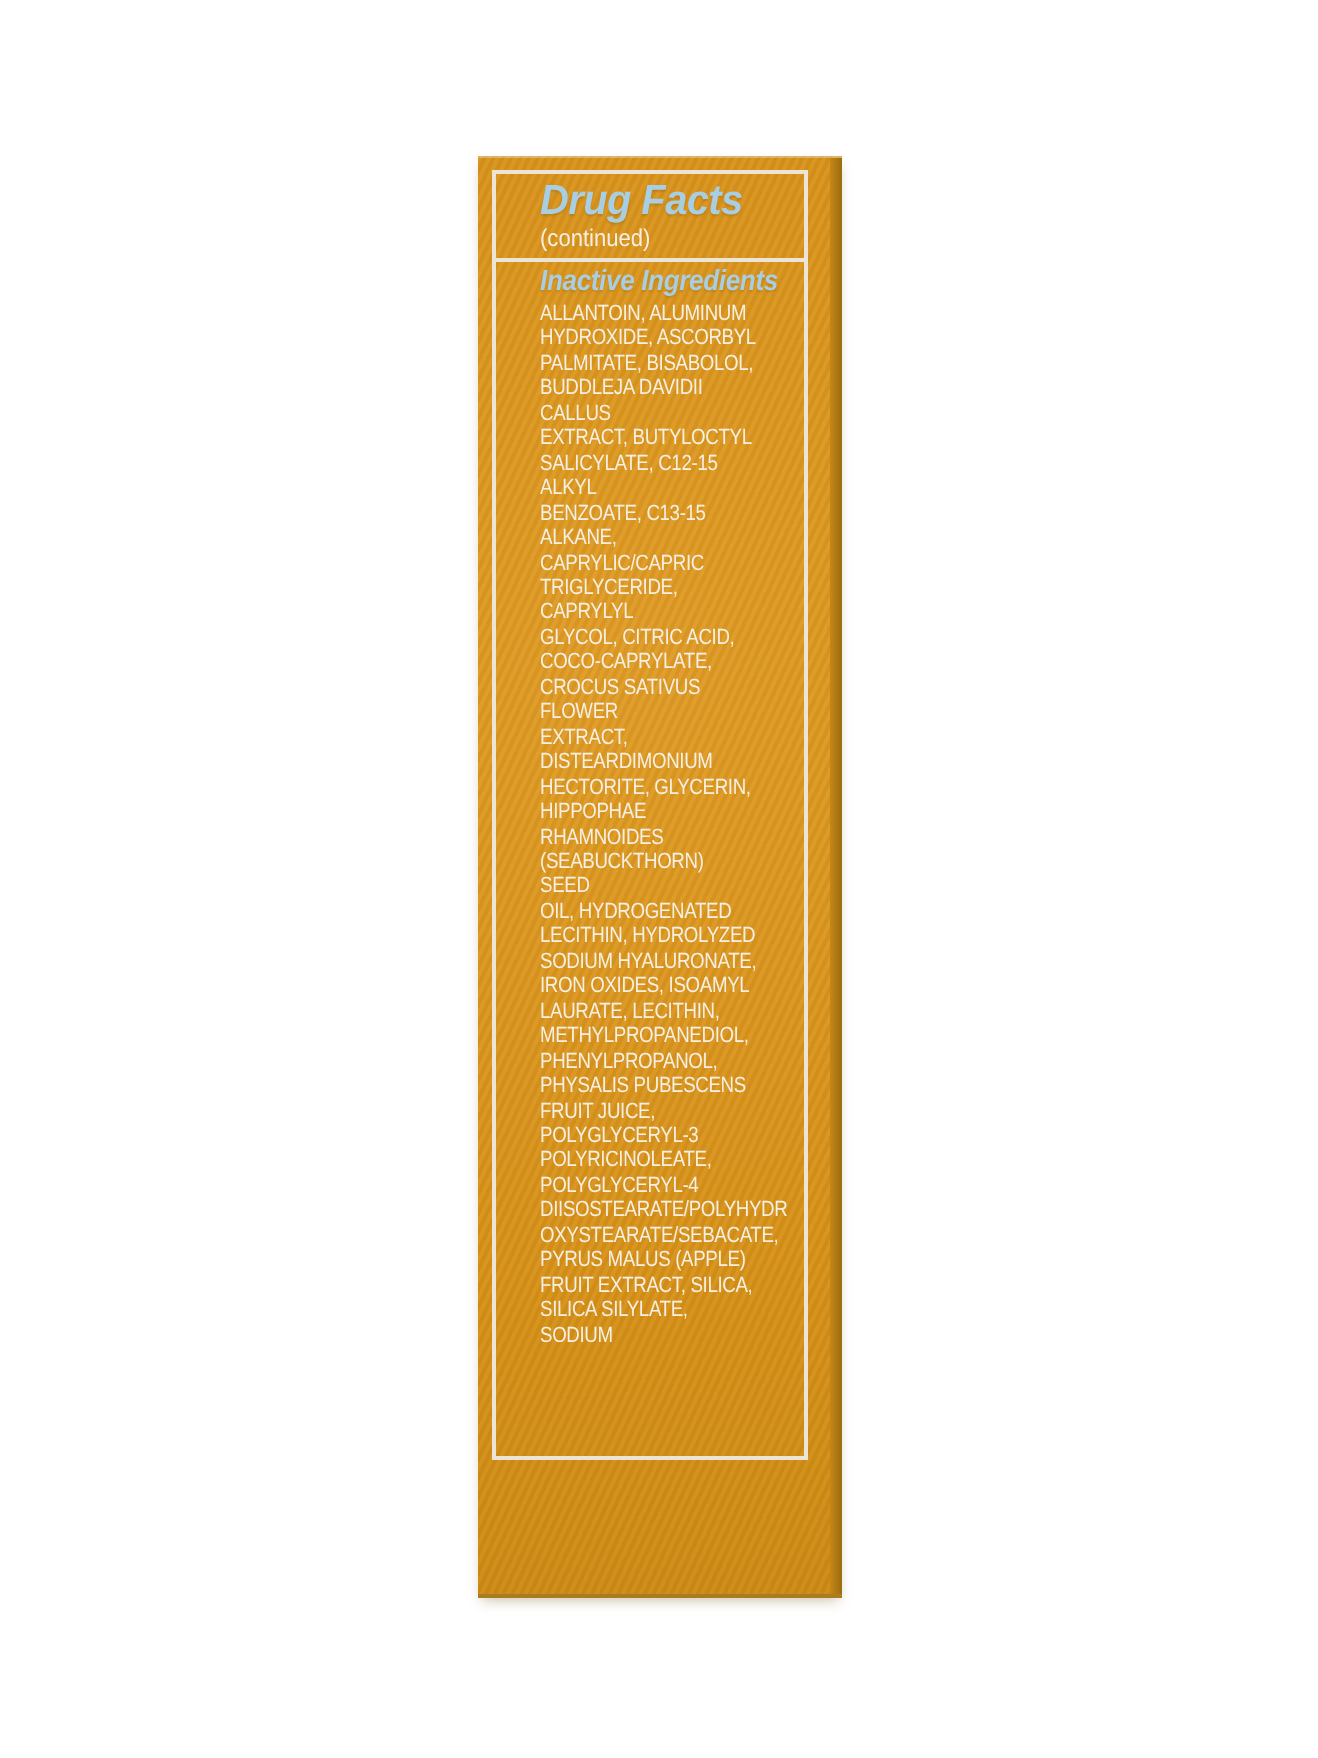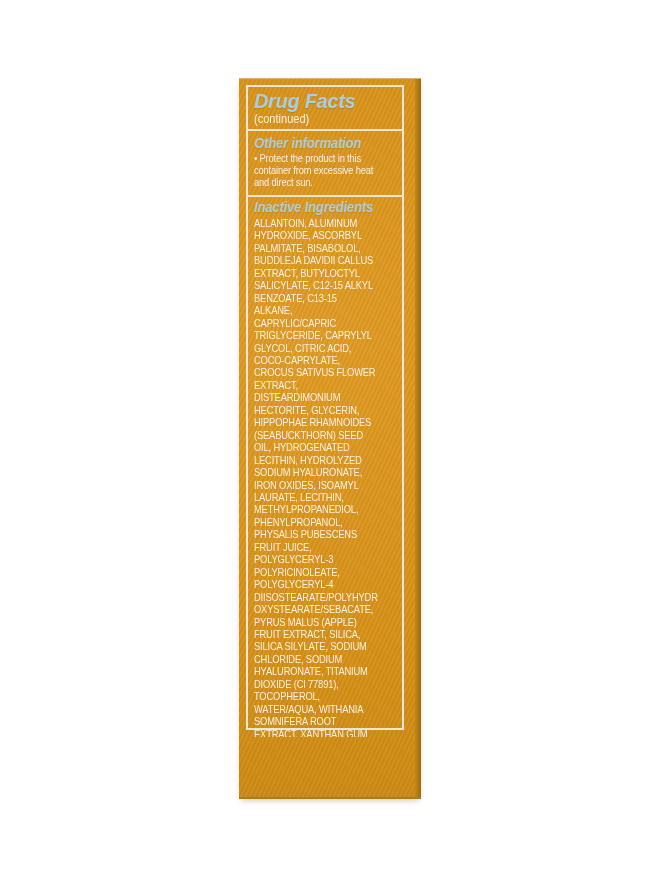--- a/index.html
+++ b/index.html
@@ -40,21 +40,21 @@
   }
   .panel{
     position:absolute;
     left:7px; top:6px;
     width:158px; height:645px;
     box-sizing:border-box;
     border:2px solid var(--border_white,#ece5d6);
   }
   .sec{
     box-sizing:border-box;
-    padding:2px 4px 0 6px;
+    padding:2px 4px 0 22px;
     overflow:hidden;
   }
   .sec-title{
     height:44px;
     border-bottom:2px solid var(--border_white,#ece5d6);
   }
   .sec-other{
     height:66px;
     padding-top:4px;
     border-bottom:2px solid var(--border_white,#ece5d6);
@@ -114,26 +114,20 @@
 </head>
 <body>
 
 <div class="stage">
   <div class="box">
     <div class="panel">
       <div class="sec sec-title">
         <div class="title">Drug Facts</div>
         <div class="continued">(continued)</div>
       </div>
-      <div class="sec sec-other">
-        <div class="h2">Other information</div>
-        <div class="body note">• Protect the product in this
-container from excessive heat
-and direct sun.</div>
-      </div>
       <div class="sec sec-inactive">
         <div class="h2">Inactive Ingredients</div>
         <div class="body ingredients">ALLANTOIN, ALUMINUM
 HYDROXIDE, ASCORBYL
 PALMITATE, BISABOLOL,
 BUDDLEJA DAVIDII CALLUS
 EXTRACT, BUTYLOCTYL
 SALICYLATE, C12-15 ALKYL
 BENZOATE, C13-15 ALKANE,
 CAPRYLIC/CAPRIC

